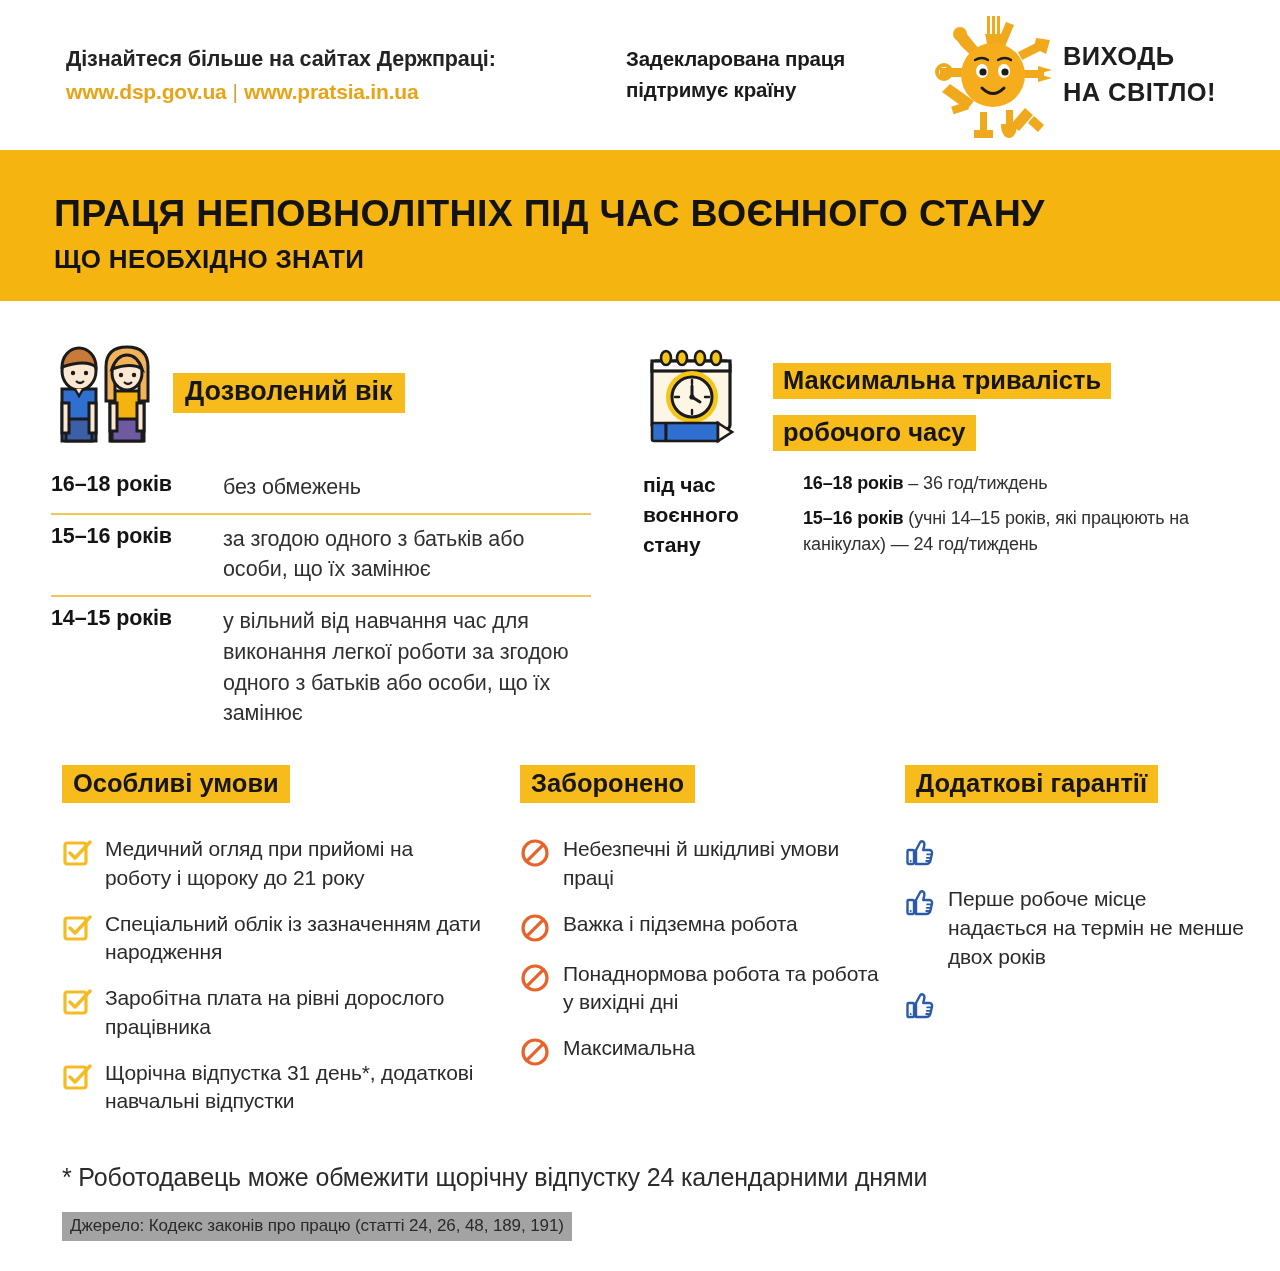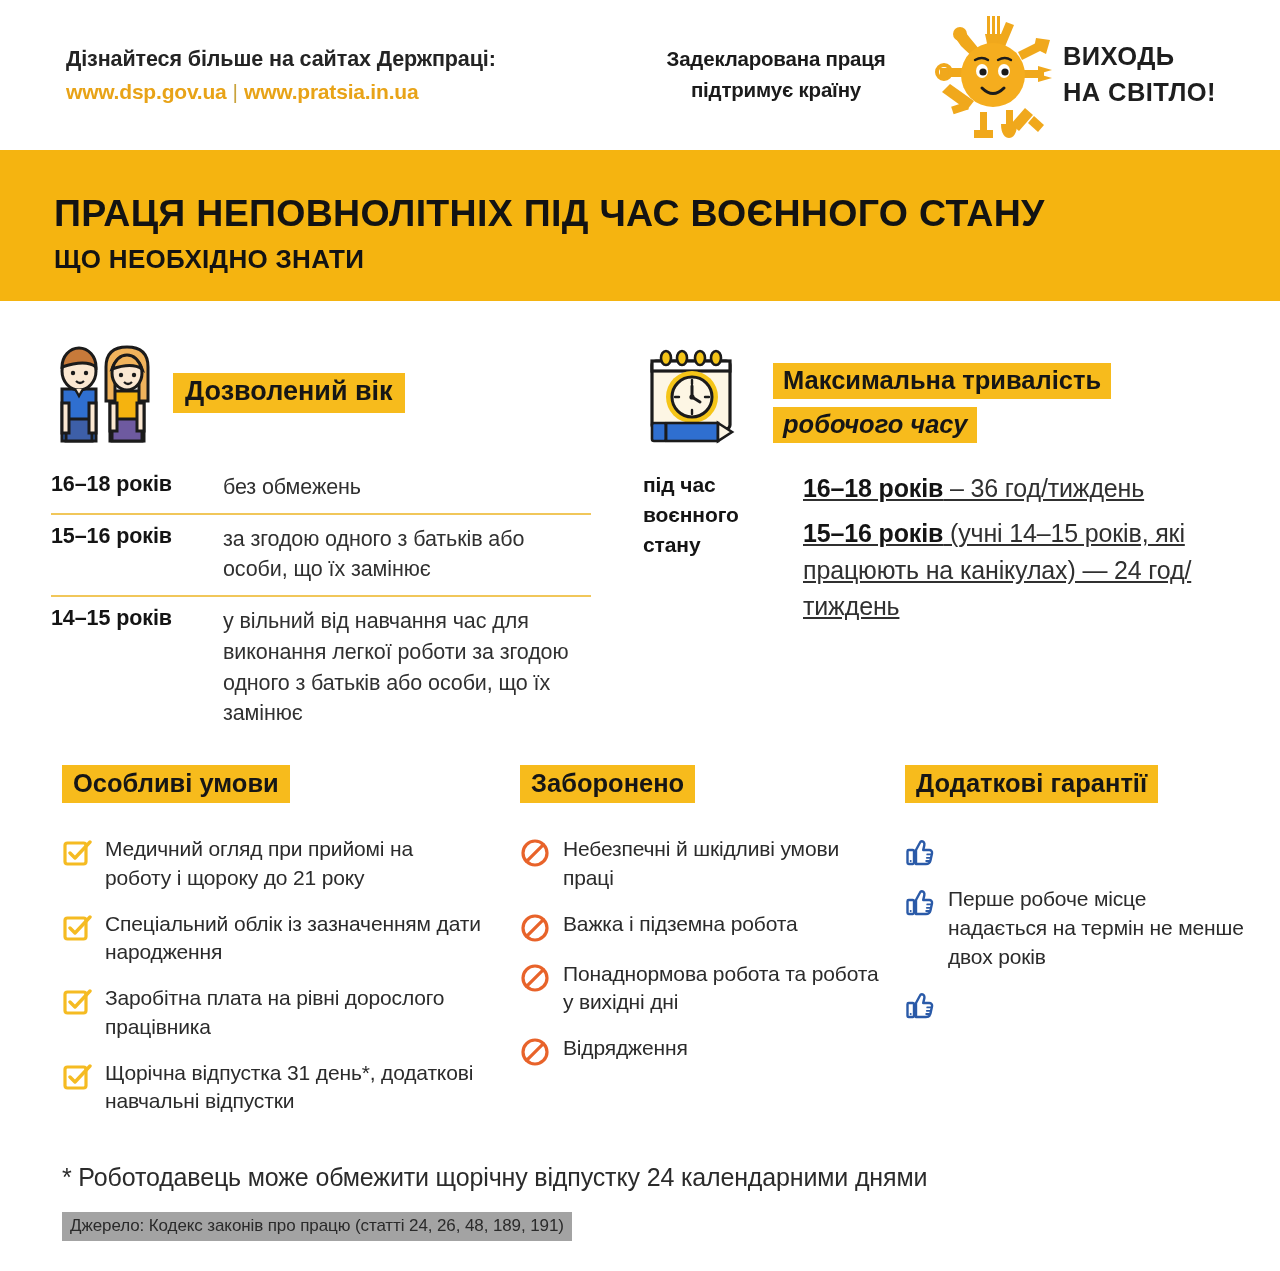--- a/index.html
+++ b/index.html
@@ -57,21 +57,21 @@
   .top-left .links .sep {
     color: #c9a33c;
     font-weight: normal;
     padding: 0 6px;
   }
 
   .top-mid {
     position: absolute;
     left: 626px; top: 44px;
     width: 300px;
-    text-align: center;
+    text-align: left;
     font-size: 20.5px;
     font-weight: bold;
     color: #1b1b1b;
     line-height: 1.5;
     letter-spacing: -0.2px;
   }
 
   .logo-sun {
     position: absolute;
     left: 930px; top: 12px;
@@ -187,44 +187,43 @@
 
   .block-hours .head {
     position: absolute;
     left: 133px; top: 18px;
     width: 450px;
   }
   .block-hours .head .hl {
     font-size: 25.5px;
     padding: 2px 10px 4px 10px;
   }
-  .block-hours .head .hl.line2 { margin-top: 8px; font-style: italic; }
+  .block-hours .head .hl.line2 { margin-top: 16px; }
 
   .hours-left {
     position: absolute;
     left: 3px; top: 125px;
     width: 140px;
     font-size: 21px;
     font-weight: bold;
     color: #141414;
     line-height: 1.42;
     letter-spacing: -0.1px;
   }
   .hours-right {
     position: absolute;
     left: 163px; top: 125px;
     width: 420px;
   }
   .hours-item {
-    font-size: 25px;
+    font-size: 18px;
     color: #303030;
     line-height: 1.45;
     letter-spacing: -0.15px;
     margin-bottom: 9px;
-    text-decoration: underline;
   }
   .hours-item b { color: #141414; font-weight: bold; }
 
   
   .cols {
     position: absolute;
     left: 0; top: 765px;
     width: 1280px;
   }
   .col {
@@ -537,21 +536,21 @@
           </span>
           <span class="tx">Понаднормова робота та робота у вихідні дні</span>
         </div>
         <div class="item">
           <span class="ic">
             <svg viewBox="0 0 30 30" xmlns="http://www.w3.org/2000/svg">
               <circle cx="15" cy="15" r="12" fill="none" stroke="#e8632a" stroke-width="3.2"></circle>
               <line x1="6.6" y1="23.4" x2="23.4" y2="6.6" stroke="#e8632a" stroke-width="3.2" stroke-linecap="round"></line>
             </svg>
           </span>
-          <span class="tx">Відрядження</span>
+          <span class="tx">Максимальна</span>
         </div>
       </div>
     </div>
 
     <div class="col c3">
       <div class="head">
         <span class="hl">Додаткові гарантії</span>
       </div>
       <div class="items">
         <div class="item">

